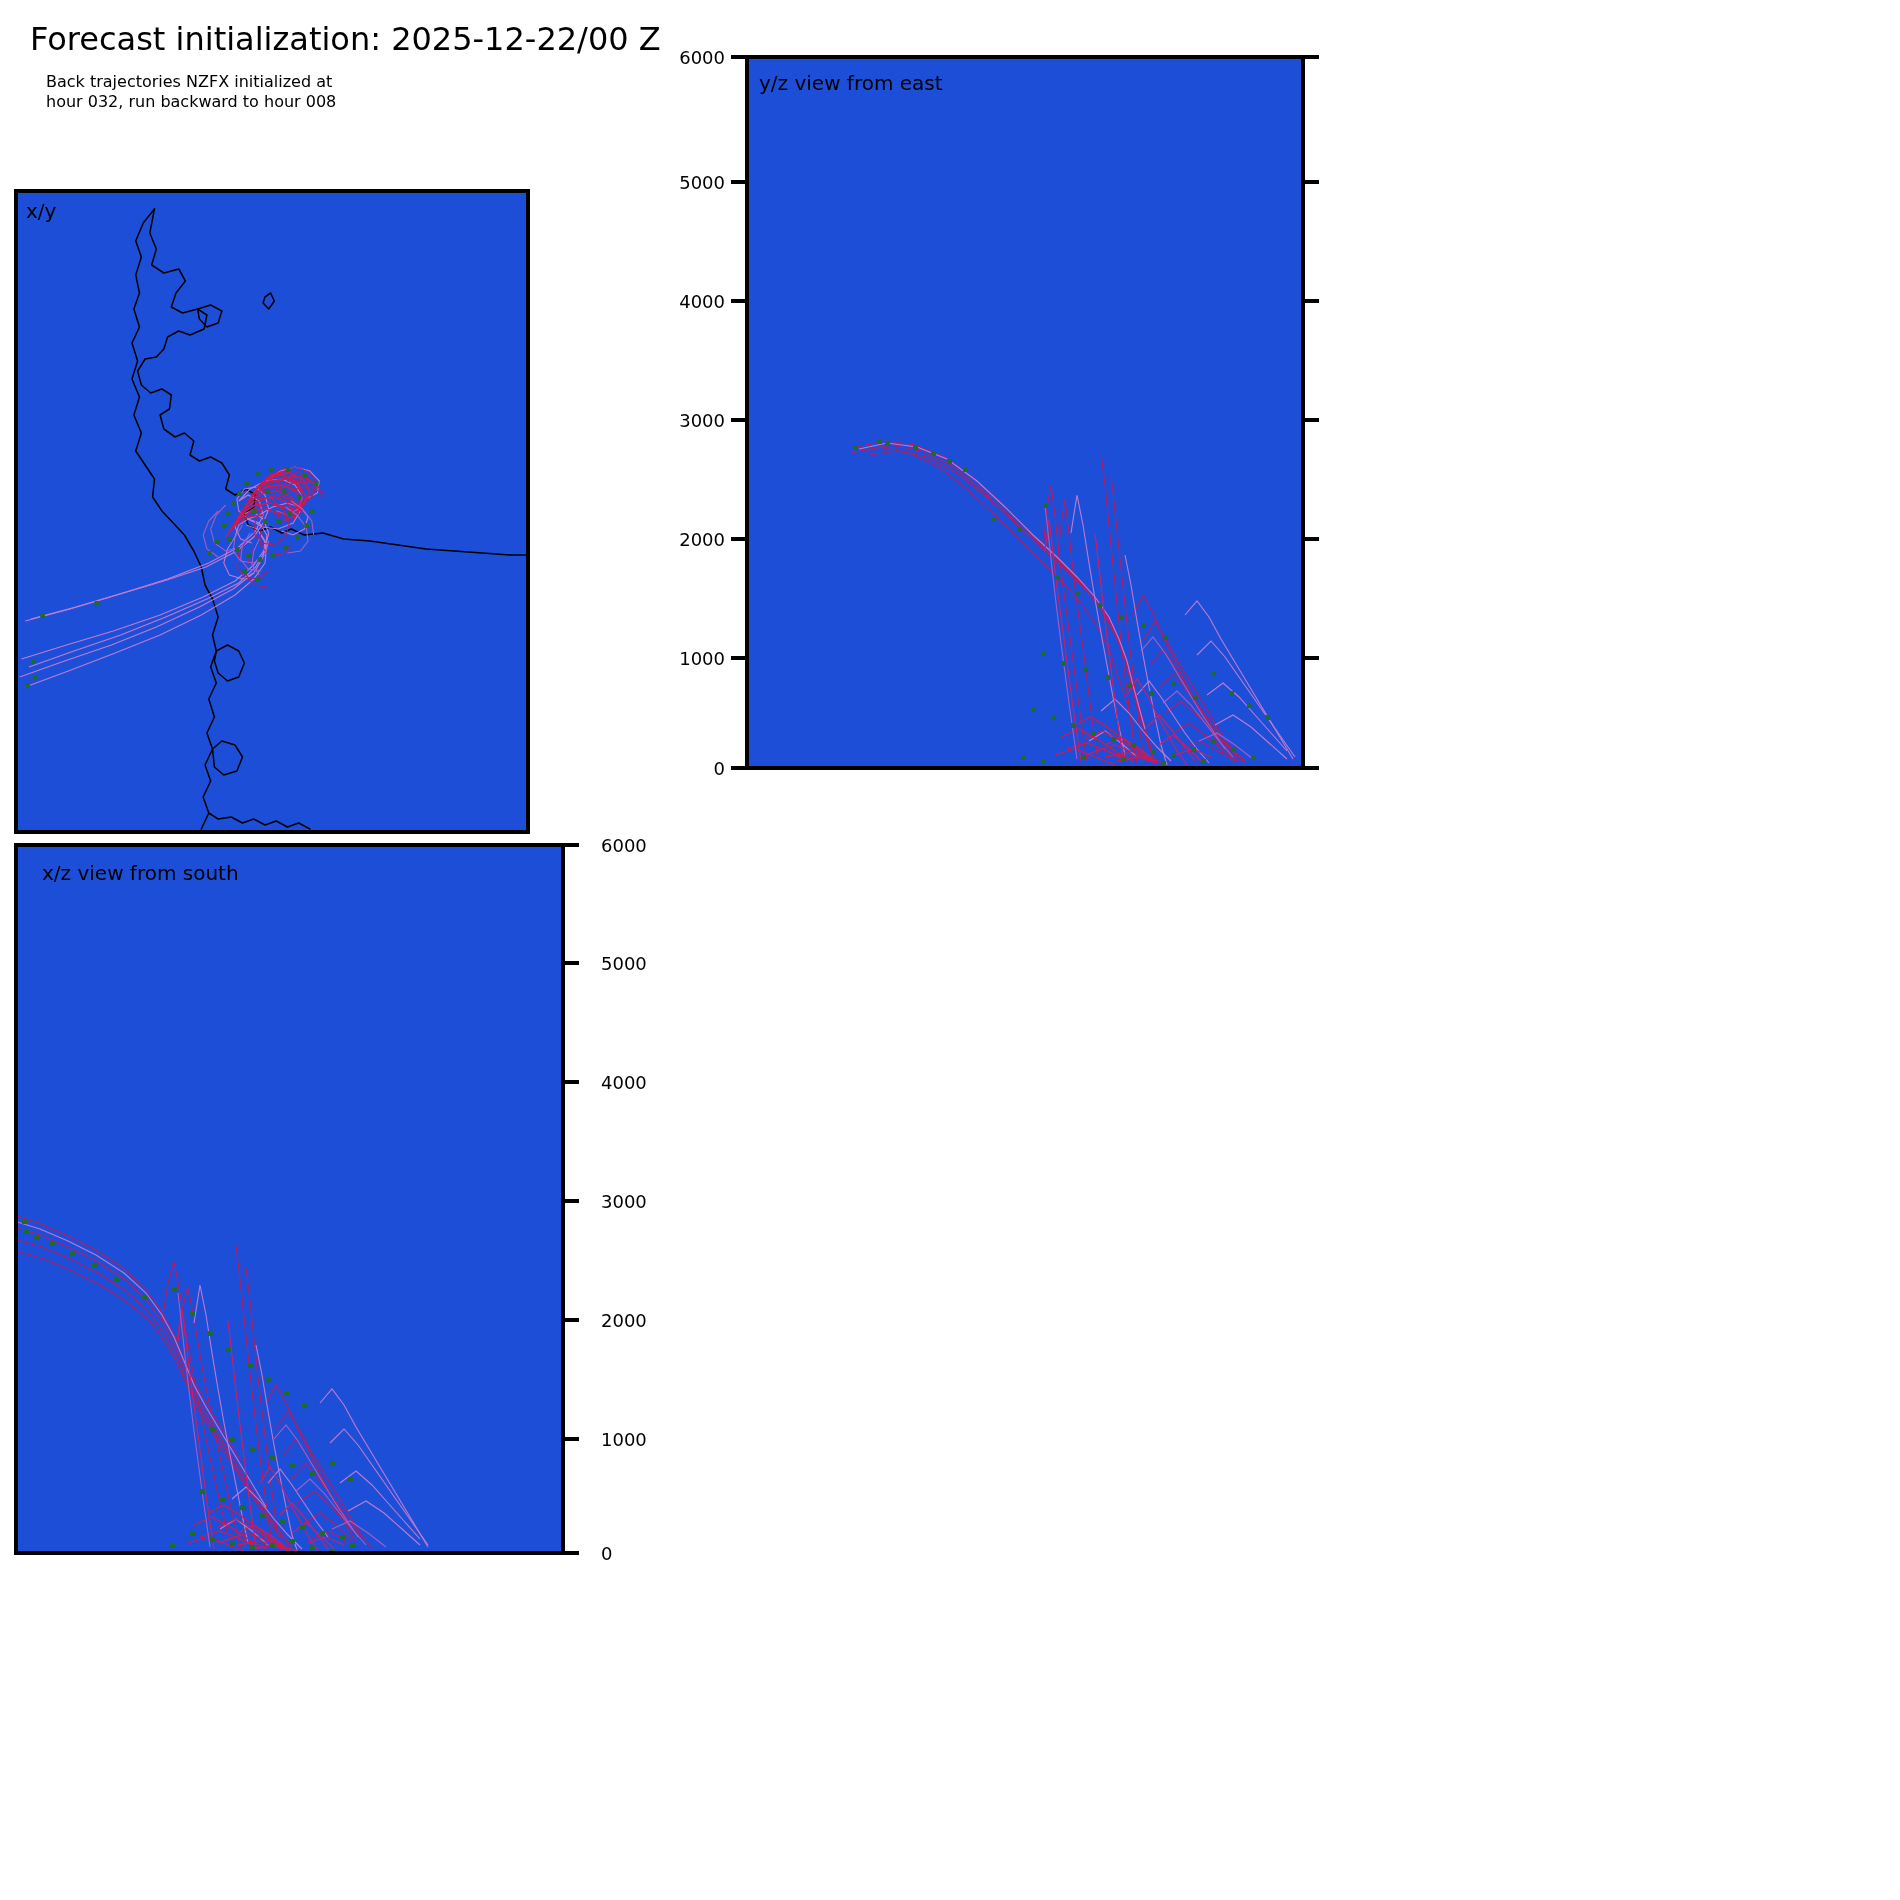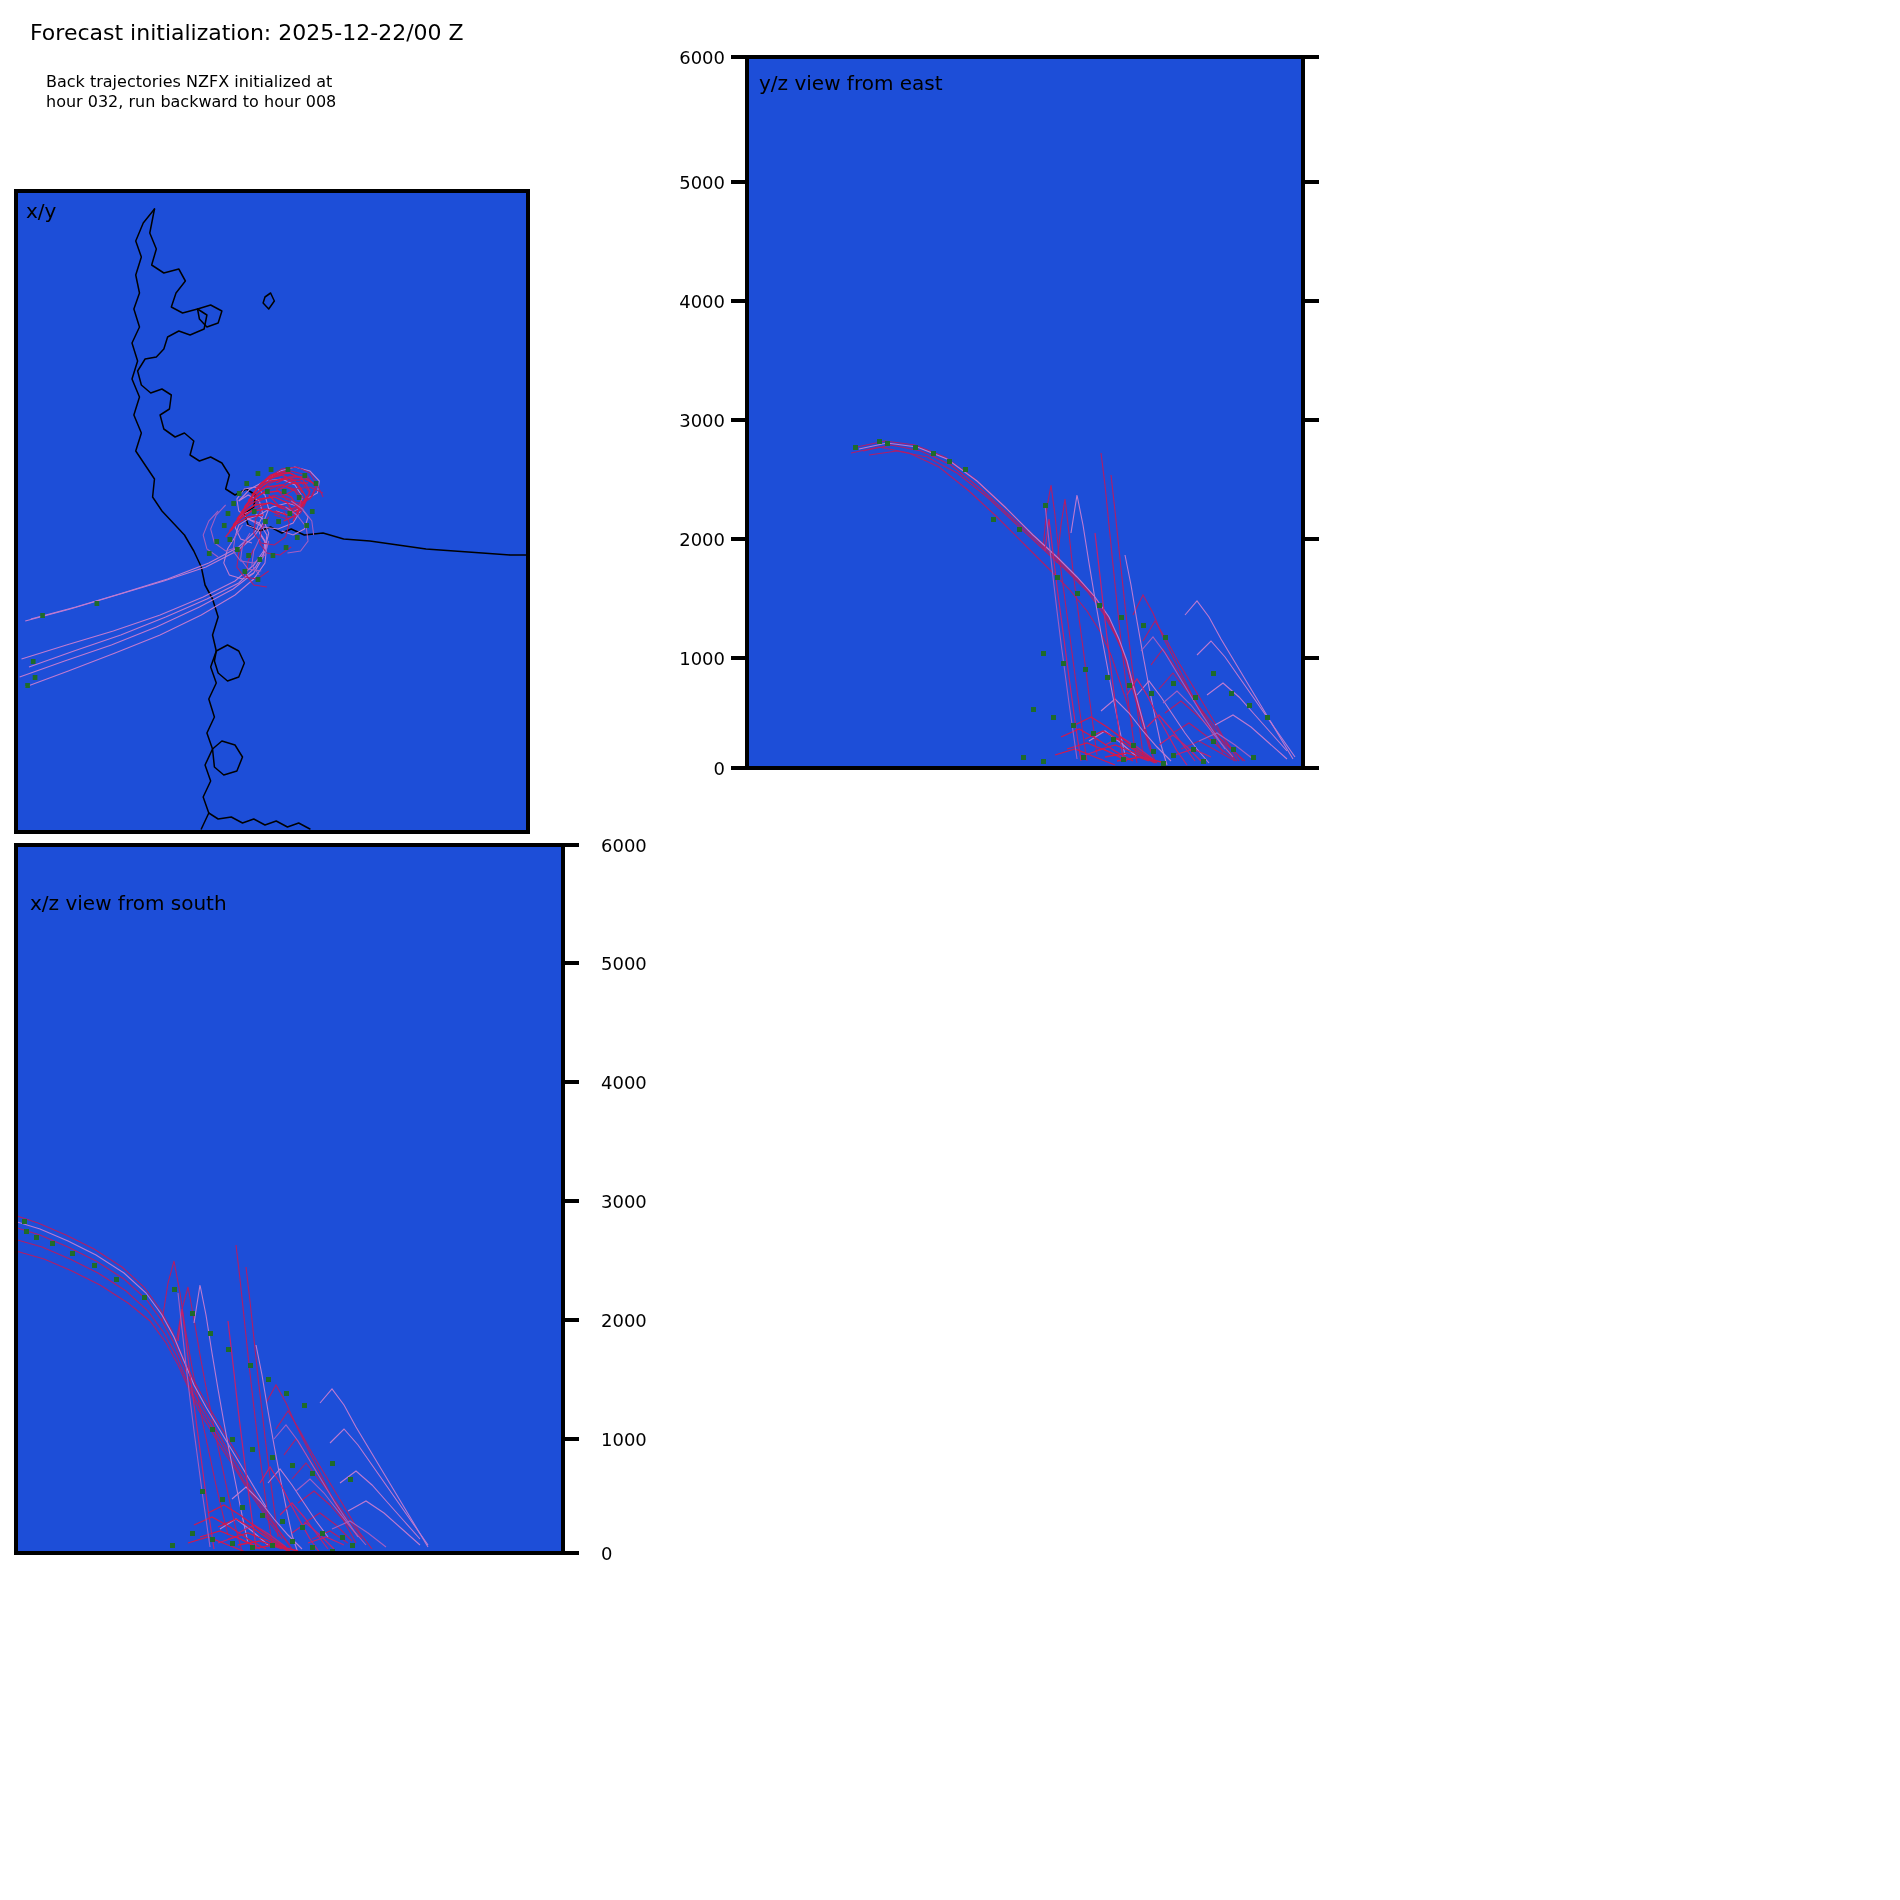--- a/index.html
+++ b/index.html
@@ -1,19 +1,19 @@
 <!DOCTYPE html>
 <html><head>
 <meta charset="utf-8">
 <style>
   html,body{margin:0;padding:0;background:#ffffff;}
   body{width:1900px;height:1900px;position:relative;
        font-family:"DejaVu Sans","Liberation Sans",sans-serif;color:#000;}
 
-  .title{position:absolute;left:30px;top:20px;font-size:22px;letter-spacing:0px;white-space:nowrap;}
+  .title{position:absolute;left:30px;top:20px;font-size:32px;letter-spacing:0px;white-space:nowrap;}
   .subtitle{position:absolute;left:46px;top:72px;font-size:16px;line-height:1.28;white-space:pre;}
 
   
   .panel{position:absolute;background:#1d4ed8;overflow:hidden;}
   .panel .frame{position:absolute;inset:0;border:4px solid #000;box-sizing:border-box;pointer-events:none;}
   .panel-label{position:absolute;font-size:20px;z-index:6;white-space:nowrap;}
 
   #panel-xy{left:14px;top:189px;width:516px;height:645px;}
   #panel-yz{left:745px;top:55px;width:560px;height:715px;}
   #panel-xz{left:14px;top:843px;width:551px;height:712px;}
@@ -396,21 +396,21 @@
         <rect x="236" y="702" width="5" height="5"></rect>
       <rect x="256" y="700" width="5" height="5"></rect>
         <rect x="276" y="696" width="5" height="5"></rect>
       <rect x="296" y="702" width="5" height="5"></rect>
         <rect x="316" y="706" width="5" height="5"></rect>
       <rect x="156" y="700" width="5" height="5"></rect>
         <rect x="336" y="700" width="5" height="5"></rect>
     </g>
   </svg>
   <div class="frame"></div>
-  <div class="panel-label" style="left:16px;top:18px;margin-top:30px;">x/z view from south</div>
+  <div class="panel-label" style="left:28px;top:18px;">x/z view from south</div>
 </div>
 
 <div class="axis" id="xz-axis-right">
   <div class="tick vtick-r" style="top:0px;"></div>
   <div class="tick vtick-r" style="top:118px;"></div>
   <div class="tick vtick-r" style="top:237px;"></div>
   <div class="tick vtick-r" style="top:356px;"></div>
   <div class="tick vtick-r" style="top:475px;"></div>
   <div class="tick vtick-r" style="top:594px;"></div>
   <div class="tick vtick-r" style="top:708px;"></div>

